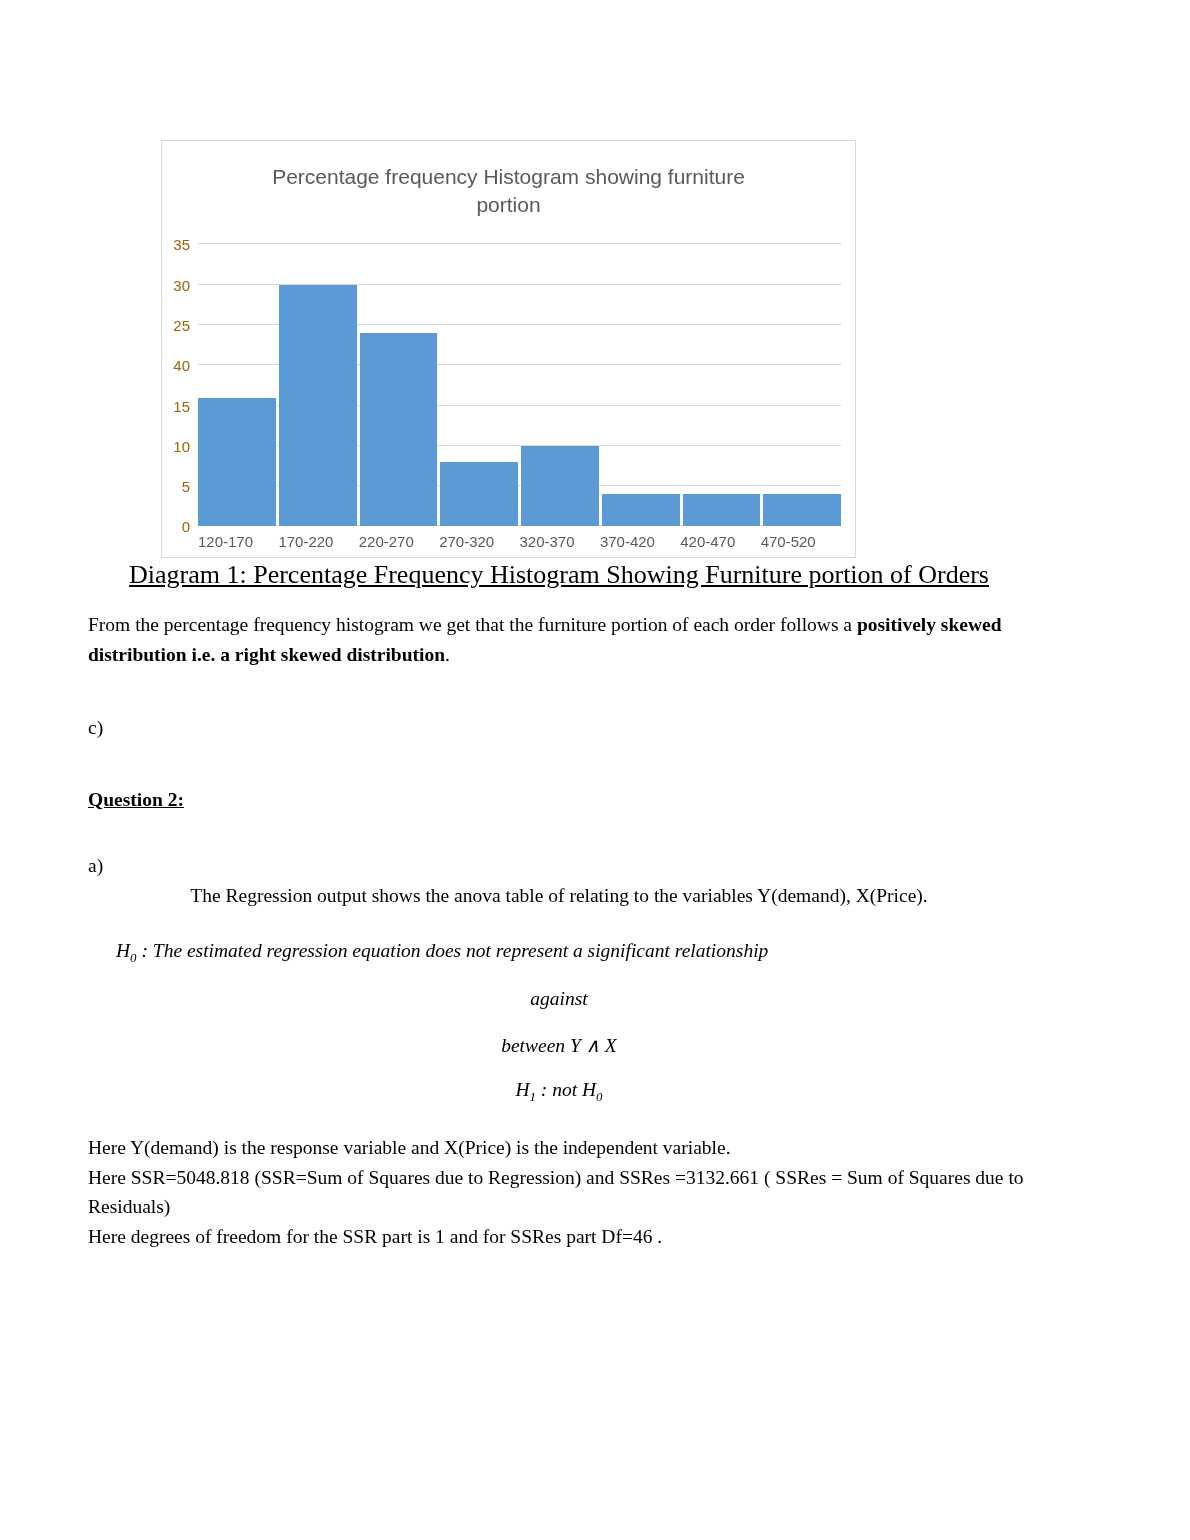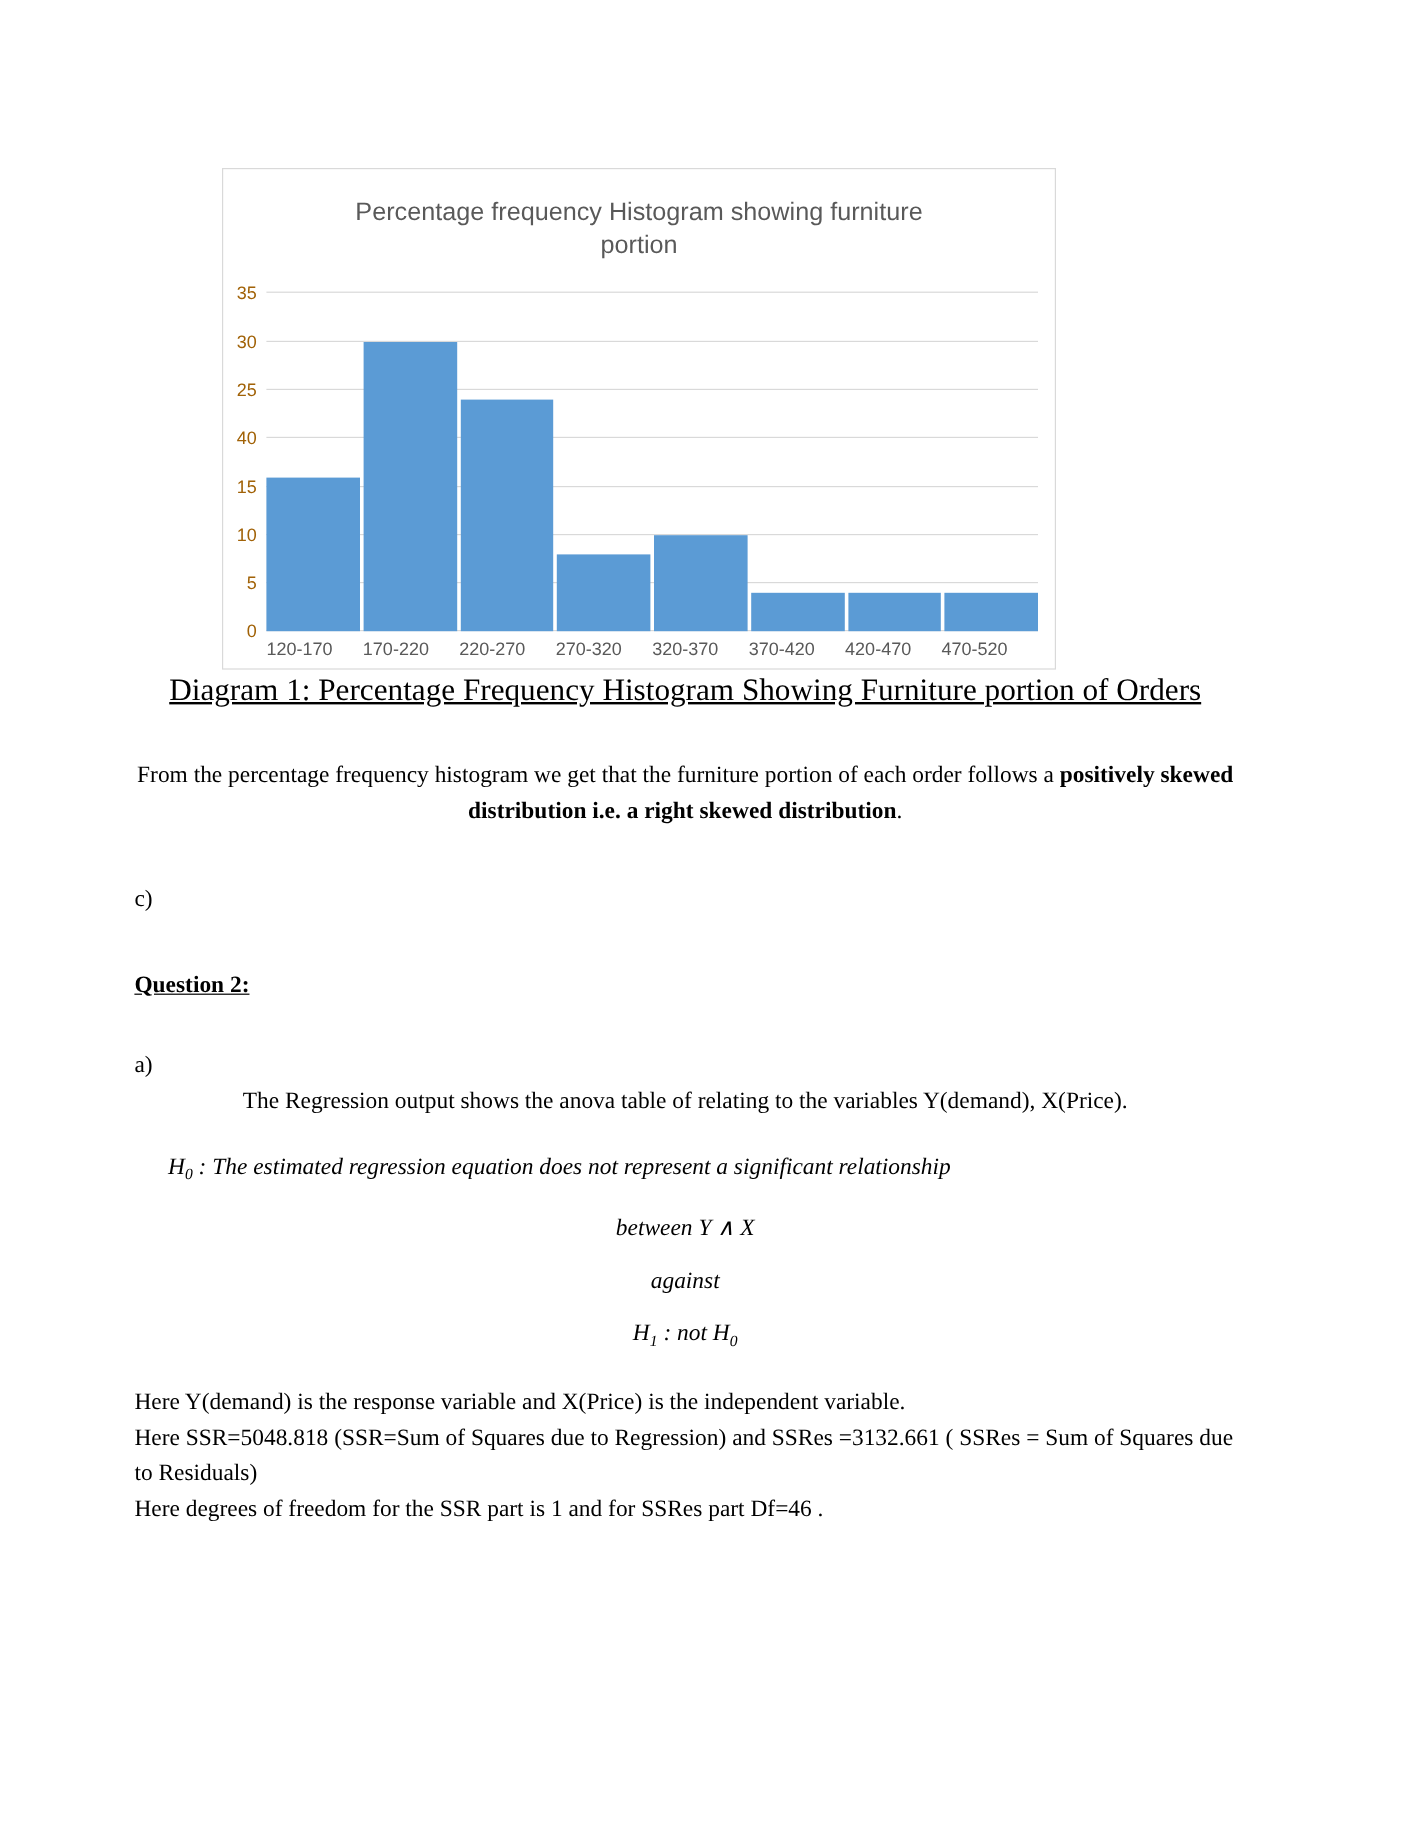--- a/index.html
+++ b/index.html
@@ -4,21 +4,21 @@
 <style>
   html, body { margin: 0; padding: 0; background: #ffffff; }
   body {
     width: 1190px; height: 1540px;
     font-family: "Liberation Serif", serif;
     color: #000000;
     position: relative;
     overflow: hidden;
   }
   .content {
-    padding: 140px 160px 0 112px;
+    padding: 140px 160px 0 88px;
     box-sizing: border-box;
     width: 1190px;
   }
 
   
   .chart-figure {
     width: 695px;
     height: 418px;
     margin-left: 73px;
     border: 1px solid #d9d9d9;
@@ -89,21 +89,21 @@
     margin-top: 2px;
     text-align: center;
     font-size: 26px;
     text-decoration: underline;
   }
   .body-text {
     font-size: 19.5px;
     line-height: 1.52;
     margin: 0;
   }
-  .p-skew   { margin-top: 42px; text-align: center; }
+  .p-skew   { margin-top: 20px; }
   .p-c      { margin-top: 44px; }
   .p-median { margin-top: 32px; }
   .h-q2 {
     margin-top: 46px;
     font-size: 19.5px;
     font-weight: bold;
     text-decoration: underline;
   }
   .p-a      { margin-top: 40px; }
   .p-reg    { margin-top: 0; text-align: center; }
@@ -180,23 +180,23 @@
 
 
   <p class="h-q2">Question 2:</p>
 
   <p class="body-text p-a">a)</p>
 
   <p class="body-text p-reg">The Regression output shows the anova table of relating to the variables Y(demand), X(Price).</p>
 
   <p class="math-line m-h0"><span>H</span><sub>0</sub><span> : The estimated regression equation does not represent a significant relationship</span></p>
 
+  <p class="math-line m-against">against</p>
+
   <p class="math-line m-between">between Y ∧ X</p>
-
-  <p class="math-line m-against">against</p>
 
   <p class="math-line m-h1"><span>H</span><sub>1</sub><span> : not H</span><sub>0</sub></p>
 
   <div class="p-final">
     <p class="body-text">Here Y(demand) is the response variable and X(Price) is the independent variable.</p>
     <p class="body-text">Here SSR=5048.818 (SSR=Sum of Squares due to Regression) and SSRes =3132.661 ( SSRes = Sum of Squares due to Residuals)</p>
     <p class="body-text">Here degrees of freedom for the SSR part is 1 and for SSRes part Df=46 .</p>
   </div>
 
 </div>

